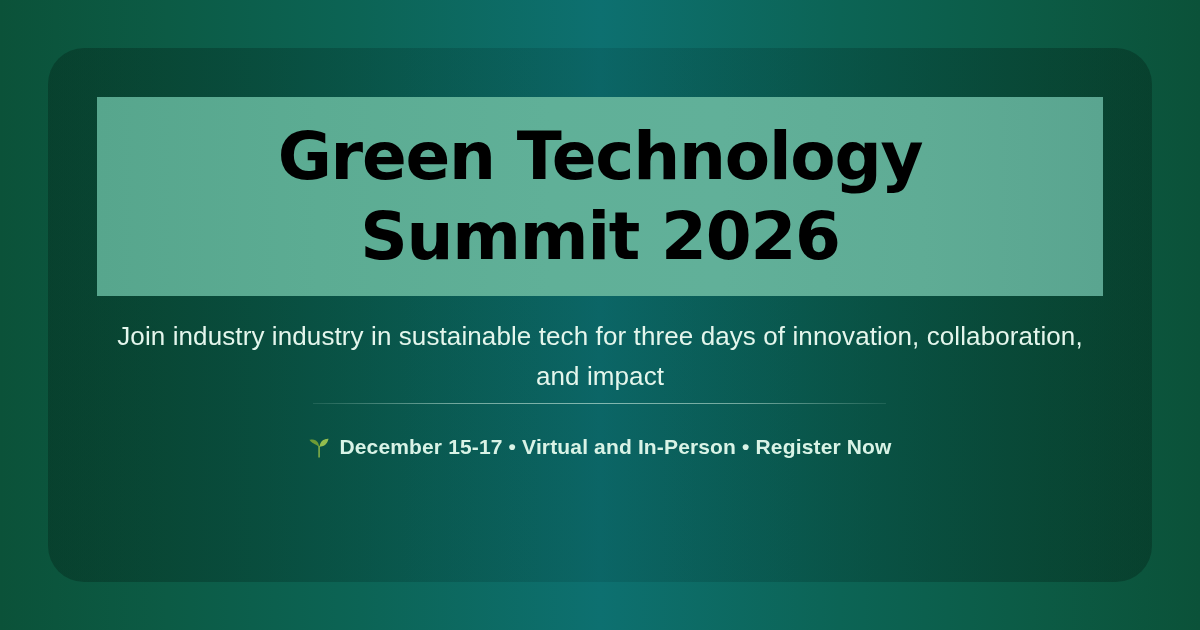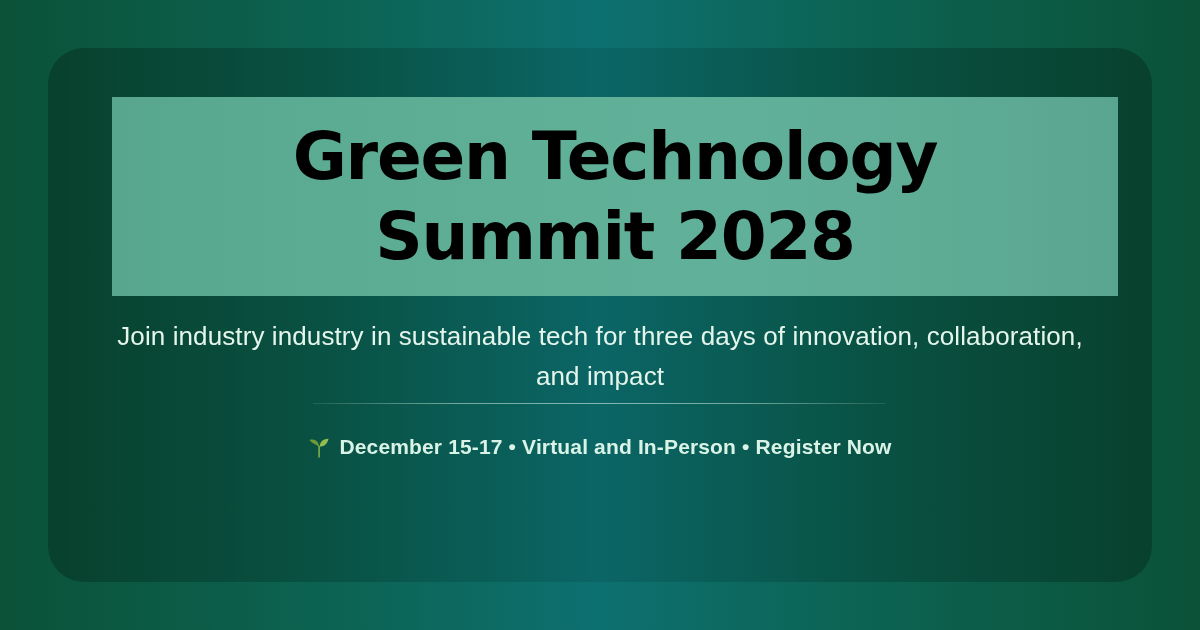--- a/index.html
+++ b/index.html
@@ -57,21 +57,20 @@
         #57a68d 0%,
         #5cac93 22%,
         #60b098 45%,
         #61b099 62%,
         #5fac95 82%,
         #5aa590 100%);
     display:flex;
     flex-direction:column;
     align-items:center;
     justify-content:center;
-    margin-left:15px;
   }
 
   .title-line {
     color:#000000;
     font-family:"DejaVu Sans", sans-serif;
     font-weight:900;
     font-size:66px;
     line-height:80px;
     letter-spacing:-1.2px;
     text-align:center;
@@ -137,21 +136,21 @@
     white-space:nowrap;
   }
 </style>
 </head>
 <body>
 
 <div class="card">
 
   <div class="title-band">
     <div class="title-line">Green Technology</div>
-    <div class="title-line">Summit 2028</div>
+    <div class="title-line">Summit 2026</div>
   </div>
 
   <div class="subtitle">Join industry industry in sustainable tech for three days of innovation, collaboration, and impact</div>
 
   <div class="divider"></div>
 
   <div class="meta">
     <span class="meta-icon">
       <svg viewBox="0 0 24 26" width="22" height="24" aria-hidden="true">
         <path d="M11.3 24.4 L11.3 12.0 L12.9 12.0 L12.9 24.4 Z" fill="#8cb548"></path>

